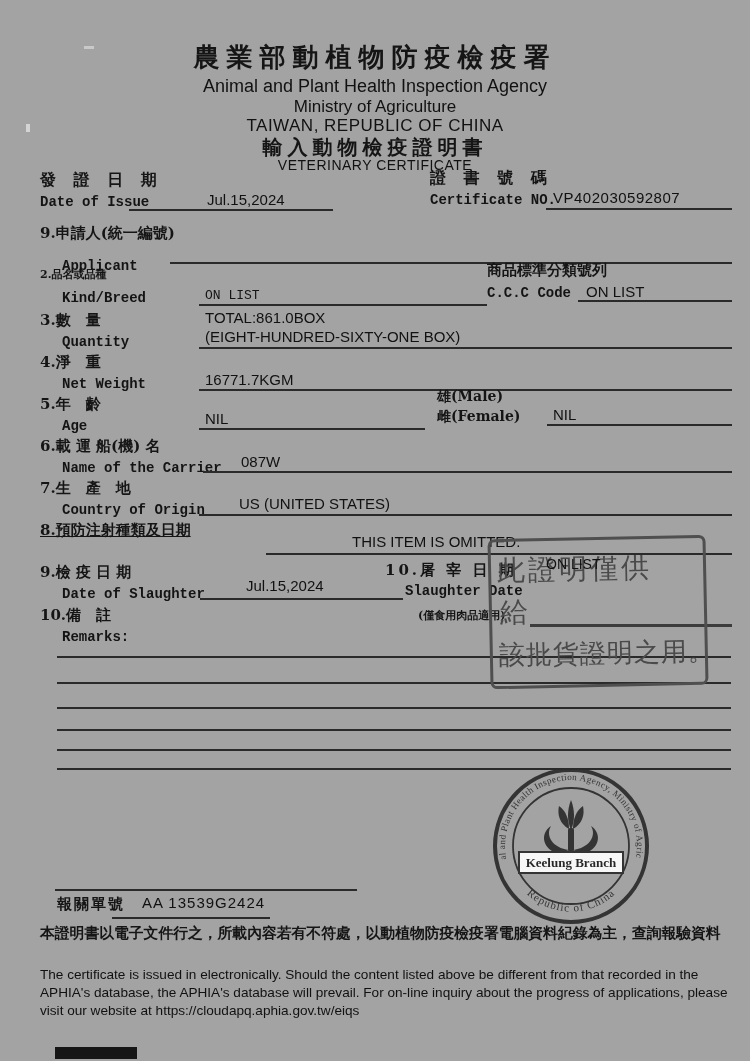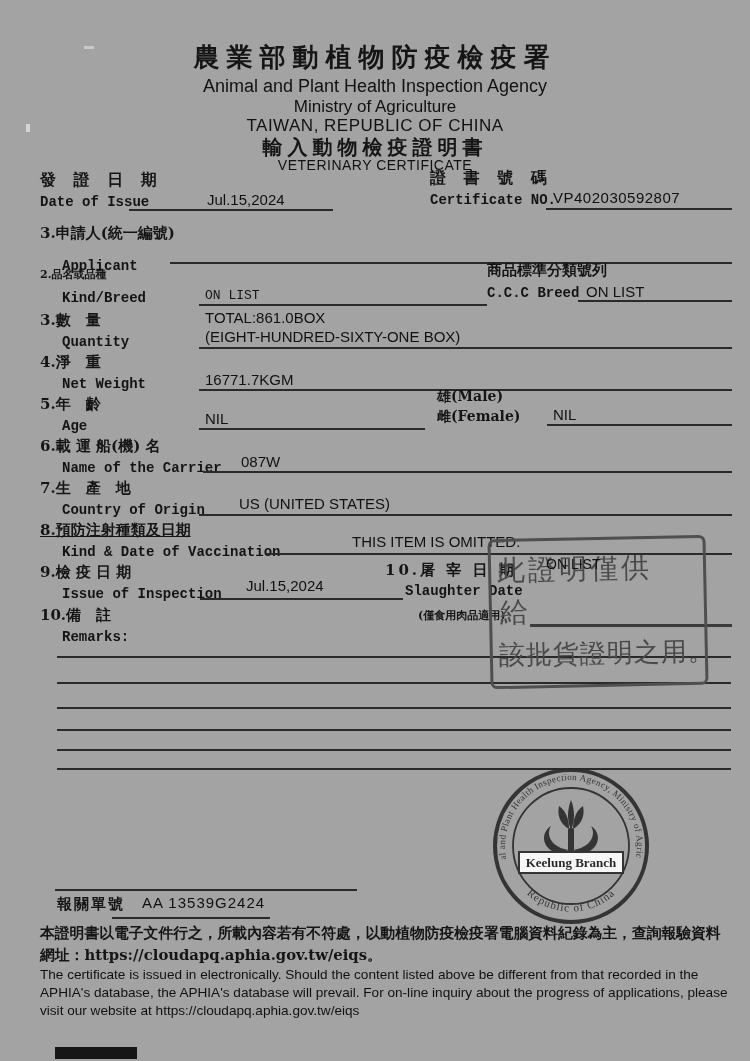--- a/index.html
+++ b/index.html
@@ -29,31 +29,31 @@
   <div class="abs zh" style="left:40px;top:170px;font-size:16px;letter-spacing:6px;">發 證 日 期</div>
   <div class="abs mono" style="left:40px;top:194px;font-size:14px;">Date of Issue</div>
   <div class="abs val" style="left:207px;top:191px;font-size:15px;">Jul.15,2024</div>
   <div class="hline" style="left:129px;top:209px;width:204px;"></div>
 
   <div class="abs zh" style="left:430px;top:168px;font-size:16px;letter-spacing:6px;">證 書 號 碼</div>
   <div class="abs mono" style="left:430px;top:192px;font-size:14px;">Certificate NO.</div>
   <div class="abs val" style="left:553px;top:189px;font-size:15px;letter-spacing:0.5px;">VP402030592807</div>
   <div class="hline" style="left:546px;top:208px;width:186px;"></div>
 
-  <div class="abs zh" style="left:40px;top:224px;font-size:15px;">3.申請人(統一編號)</div>
+  <div class="abs zh" style="left:40px;top:224px;font-size:15px;">9.申請人(統一編號)</div>
   <div class="abs mono" style="left:62px;top:258px;font-size:14px;">Applicant</div>
   <div class="hline" style="left:170px;top:262px;width:562px;"></div>
 
   <div class="abs zh" style="left:40px;top:267px;font-size:11px;text-align:right;">2.品名或品種</div>
   <div class="abs mono" style="left:62px;top:290px;font-size:14px;">Kind/Breed</div>
   <div class="abs mono" style="left:205px;top:288px;font-size:13px;font-weight:normal;">ON LIST</div>
   <div class="hline" style="left:199px;top:304px;width:288px;"></div>
 
   <div class="abs zh" style="left:487px;top:261px;font-size:15px;">商品標準分類號列</div>
-  <div class="abs mono" style="left:487px;top:285px;font-size:14px;">C.C.C Breed</div>
+  <div class="abs mono" style="left:487px;top:285px;font-size:14px;">C.C.C Code</div>
   <div class="abs val" style="left:586px;top:283px;font-size:15px;">ON LIST</div>
   <div class="hline" style="left:578px;top:300px;width:154px;"></div>
 
   <div class="abs zh" style="left:40px;top:311px;font-size:15px;">3.數　量</div>
   <div class="abs mono" style="left:62px;top:334px;font-size:14px;">Quantity</div>
   <div class="abs val" style="left:205px;top:309px;font-size:15px;">TOTAL:861.0BOX</div>
   <div class="abs val" style="left:205px;top:328px;font-size:15px;">(EIGHT-HUNDRED-SIXTY-ONE BOX)</div>
   <div class="hline" style="left:199px;top:347px;width:533px;"></div>
 
   <div class="abs zh" style="left:40px;top:353px;font-size:15px;">4.淨　重</div>
@@ -75,26 +75,25 @@
   <div class="abs mono" style="left:62px;top:460px;font-size:14px;">Name of the Carrier</div>
   <div class="abs val" style="left:241px;top:453px;font-size:15px;">087W</div>
   <div class="hline" style="left:203px;top:471px;width:529px;"></div>
 
   <div class="abs zh" style="left:40px;top:479px;font-size:15px;">7.生　產　地</div>
   <div class="abs mono" style="left:62px;top:502px;font-size:14px;">Country of Origin</div>
   <div class="abs val" style="left:239px;top:495px;font-size:15px;">US (UNITED STATES)</div>
   <div class="hline" style="left:199px;top:514px;width:533px;"></div>
 
   <div class="abs zh" style="left:40px;top:521px;font-size:15px;text-decoration:underline;">8.預防注射種類及日期</div>
-  <div class="abs mono" style="left:62px;top:544px;font-size:14px;">Kind &amp; Date of Vaccination</div>
   <div class="abs val" style="left:352px;top:533px;font-size:15px;">THIS ITEM IS OMITTED.</div>
   <div class="hline" style="left:266px;top:553px;width:466px;"></div>
 
   <div class="abs zh" style="left:40px;top:563px;font-size:15px;">9.檢 疫 日 期</div>
-  <div class="abs mono" style="left:62px;top:586px;font-size:14px;">Issue of Inspection</div>
+  <div class="abs mono" style="left:62px;top:586px;font-size:14px;">Date of Slaughter</div>
   <div class="abs val" style="left:246px;top:577px;font-size:15px;">Jul.15,2024</div>
   <div class="hline" style="left:200px;top:598px;width:203px;"></div>
 
   <div class="abs zh" style="left:385px;top:561px;font-size:15px;letter-spacing:3px;">10.屠 宰 日 期</div>
   <div class="abs mono" style="left:405px;top:583px;font-size:14px;">Slaughter Date</div>
   <div class="abs val" style="left:546px;top:556px;font-size:14px;z-index:6;">ON LIST</div>
   <div class="abs zh" style="left:418px;top:608px;font-size:11px;">(僅食用肉品適用)</div>
   <div class="hline" style="left:530px;top:624px;width:202px;border-top-width:3px;border-top-color:#3c3c3c;"></div>
 
   <div class="abs zh" style="left:40px;top:606px;font-size:15px;">10.備　註</div>
@@ -140,21 +139,20 @@
       <text x="80" y="101" text-anchor="middle" font-size="13" font-weight="bold" fill="#1d1d1d">Keelung Branch</text>
     </svg>
   </div>
 
   <div class="hline" style="left:55px;top:889px;width:302px;"></div>
   <div class="abs zh" style="left:57px;top:895px;font-size:15px;letter-spacing:2px;">報關單號</div>
   <div class="abs val" style="left:142px;top:894px;font-size:15px;letter-spacing:1px;">AA 13539G2424</div>
   <div class="hline" style="left:112px;top:917px;width:158px;"></div>
 
   <div class="abs zh" style="left:40px;top:924px;font-size:14.8px;">本證明書以電子文件行之，所載內容若有不符處，以動植物防疫檢疫署電腦資料紀錄為主，查詢報驗資料</div>
-  <div class="abs zh" style="left:40px;top:946px;font-size:14.8px;">網址：https://cloudapq.aphia.gov.tw/eiqs。</div>
   <div class="abs val" style="left:40px;top:967px;font-size:13.6px;">The certificate is issued in electronically. Should the content listed above be different from that recorded in the</div>
   <div class="abs val" style="left:40px;top:985px;font-size:13.6px;">APHIA's database, the APHIA's database will prevail. For on-line inquiry about the progress of applications, please</div>
   <div class="abs val" style="left:40px;top:1003px;font-size:13.6px;">visit our website at https://cloudapq.aphia.gov.tw/eiqs</div>
 
   <div class="abs" style="left:55px;top:1047px;width:82px;height:12px;background:#161616;"></div>
   <div class="abs" style="left:84px;top:46px;width:10px;height:3px;background:#c9c9c9;"></div>
   <div class="abs" style="left:26px;top:124px;width:4px;height:8px;background:#d4d4d4;"></div>
 
 </div>
 

